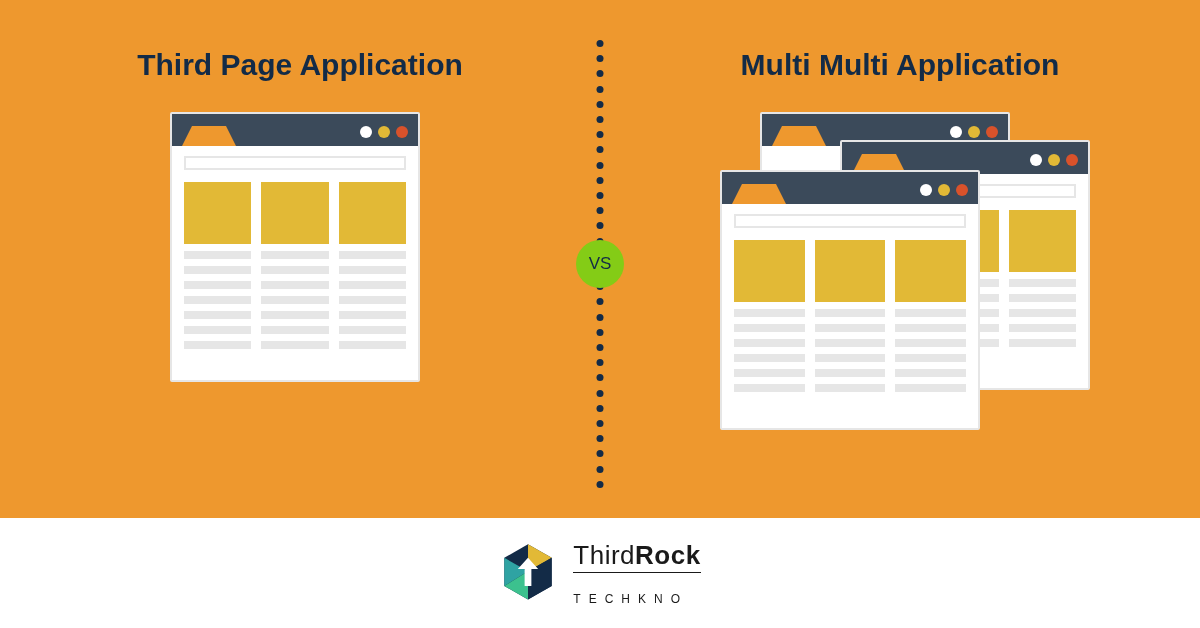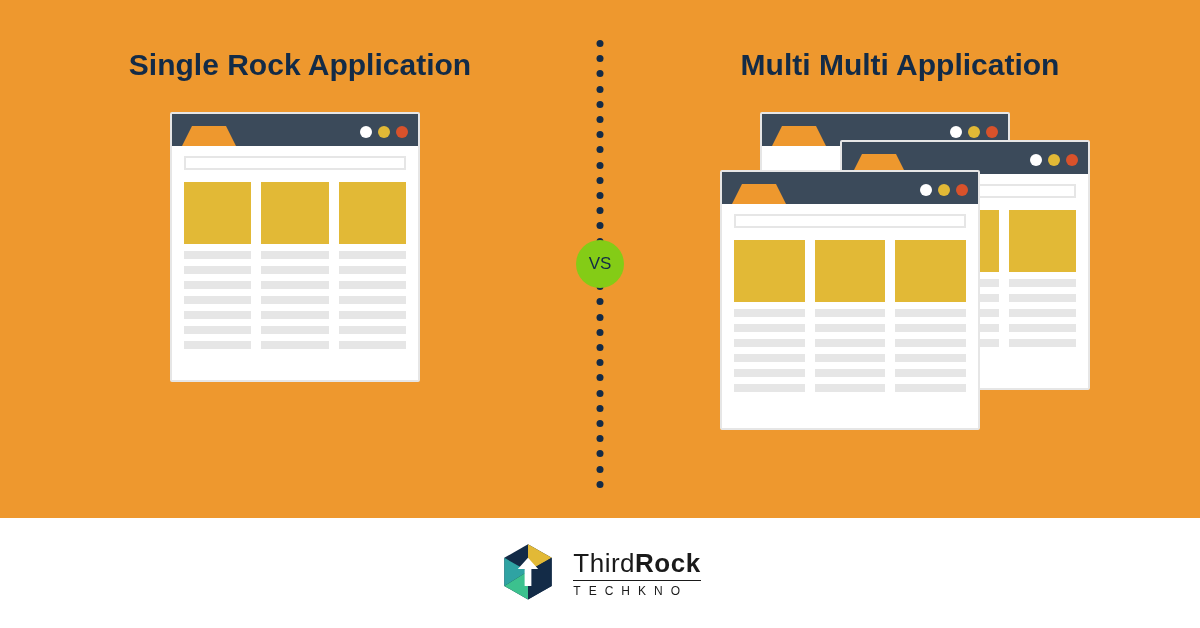--- a/index.html
+++ b/index.html
@@ -174,33 +174,33 @@
     color: #1A1A1A;
     letter-spacing: 0.5px;
   }
   .brand-line1 .light { font-weight: 300; }
   .brand-line1 .bold { font-weight: 700; }
   .brand-line2 {
     font-size: 12px;
     letter-spacing: 8px;
     color: #1A1A1A;
     border-top: 1px solid #1A1A1A;
-    padding-top: 4px;
+    padding-top: 20px;
     margin-top: 4px;
     text-align: left;
   }
 </style>
 </head>
 <body>
 
 <div class="canvas">
   <div class="main">
 
     <div class="side">
-      <div class="title">Single Rock Application</div>
+      <div class="title">Third Page Application</div>
       <div class="single-wrap">
         <div class="window" style="left:0;top:0;width:250px;height:270px;">
           <div class="w-bar">
             <div class="tab-shape">
               <div class="tab-tri-l"></div>
                 <div class="tab-mid"></div>
                 <div class="tab-tri-r"></div>
             </div>
             <div class="dots">
               <span class="d1"></span>

